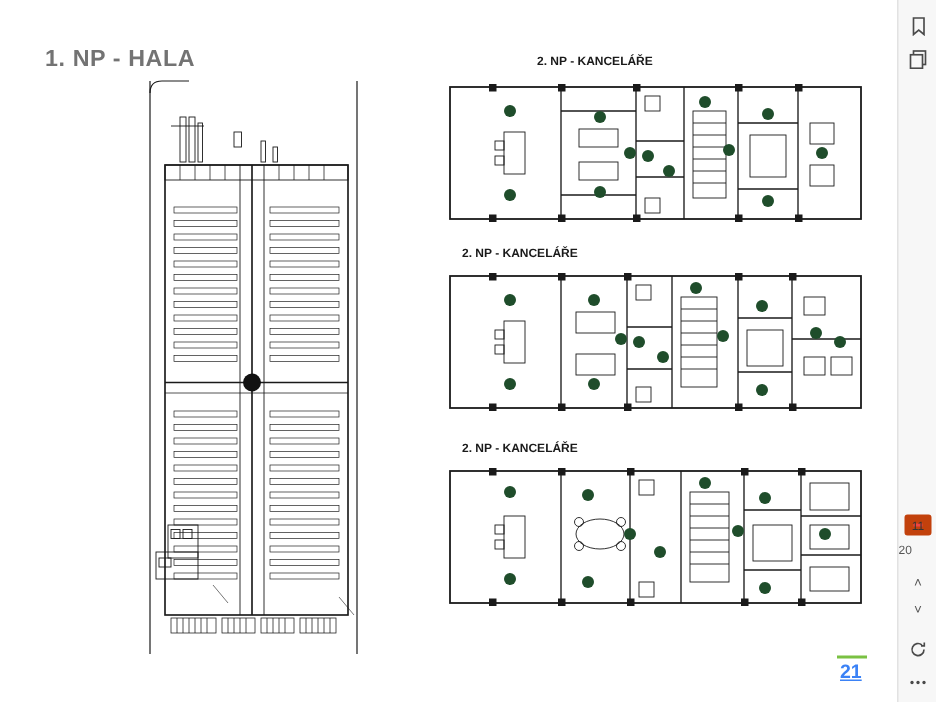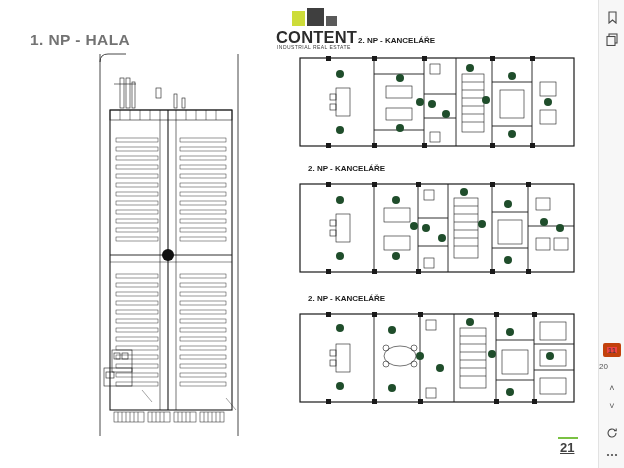--- a/index.html
+++ b/index.html
@@ -106,21 +106,21 @@
   #floor-2 { left: 296px; top: 178px; width: 282px; height: 104px; }
   #floor-3 { left: 296px; top: 308px; width: 282px; height: 104px; }
 
   
   .page-num {
     position: absolute;
     left: 560px;
     top: 440px;
     font-size: 13px;
     font-weight: bold;
-    color: #404040;
+    color: #3b82f6;
     text-decoration: underline;
   }
   .page-num-rule {
     position: absolute;
     left: 558px;
     top: 437px;
     width: 20px;
     height: 2px;
     background: #7ac143;
   }
@@ -145,21 +145,21 @@
     justify-content: center;
     color: #4a4a4a;
   }
   .tb-btn svg { display: block; }
   .pagebox {
     position: absolute;
     left: 4px;
     top: 343px;
     width: 18px;
     height: 14px;
-    border: 4px solid #c2410c;
+    border: 6px solid #c2410c;
     background: #ef4444;
     border-radius: 2px;
     font-size: 8px;
     color: #333;
     display: flex;
     align-items: center;
     justify-content: center;
     box-sizing: border-box;
   }
   .pagetotal {
@@ -179,29 +179,20 @@
     color: #555;
   }
 </style>
 </head>
 <body>
 
 <div id="page">
 
   <div class="slide-title">1. NP - HALA</div>
 
-  <div class="logo-wrap">
-    <div class="logo-marks">
-      <div class="logo-sq-yellow"></div>
-      <div class="logo-sq-dark1"></div>
-      <div class="logo-sq-dark2"></div>
-    </div>
-    <div class="logo-word">CONTENT</div>
-    <div class="logo-sub">INDUSTRIAL REAL ESTATE</div>
-  </div>
 
   <div class="caption cap-1">2. NP - KANCELÁŘE</div>
   <div class="caption cap-2">2. NP - KANCELÁŘE</div>
   <div class="caption cap-3">2. NP - KANCELÁŘE</div>
 
   <svg id="hall-plan" class="draw" viewBox="0 0 168 390">
     <g stroke="#1a1a1a" fill="none" stroke-width="0.8">
 
       <line x1="14" y1="4" x2="14" y2="386"></line>
       <line x1="152" y1="4" x2="152" y2="386"></line>

